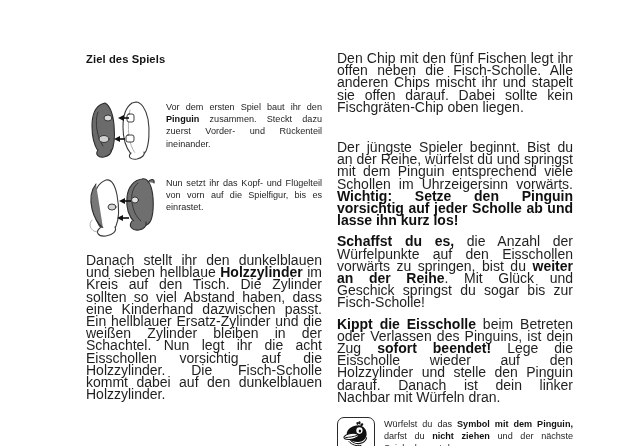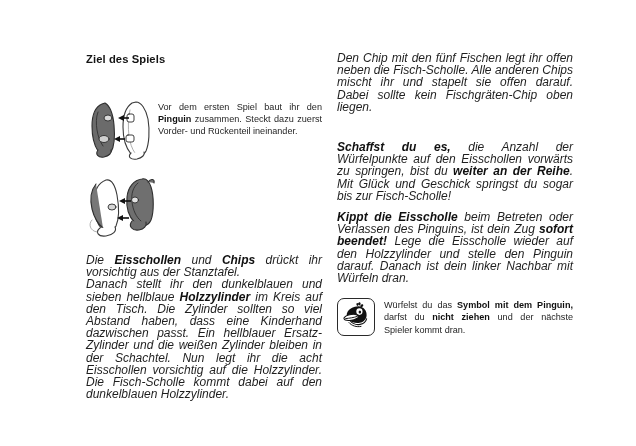--- a/index.html
+++ b/index.html
@@ -34,42 +34,41 @@
   h2.section-heading {
     font-size: 11.2px;
     font-weight: bold;
     line-height: 1.25;
     margin: 0 0 4px 0;
     letter-spacing: 0.1px;
     color: #141414;
   }
 
   p.body-text {
-    font-size: 12px;
+    font-size: 14px;
     line-height: 12.2px;
     margin: 0 0 0 0;
     text-align: justify;
     text-justify: inter-word;
     color: #1f1f1f;
     hyphens: manual;
-    font-style: italic;
   }
   p.body-text + p.body-text { margin-top: 9px; }
 
   .gap-sm { height: 9px; }
   .gap-md { height: 14px; }
   .gap-lg { height: 19px; }
 
   b, strong { font-weight: bold; color: #101010; }
 
   
   .illus-row {
     display: flex;
     align-items: flex-start;
-    gap: 0px;
+    gap: 8px;
   }
   .illus-row .illus-art {
     flex: 0 0 auto;
     position: relative;
   }
   .illus-row .illus-text {
     flex: 1 1 auto;
     font-size: 9.1px;
     line-height: 12.2px;
     text-align: justify;
@@ -176,40 +175,41 @@
           </g>
 
           <g fill="#111111" stroke="none">
             <polygon points="33,27 39,24 39,30"></polygon>
             <rect x="39" y="26.2" width="6" height="1.6"></rect>
             <polygon points="31,44 37,41 37,47"></polygon>
             <rect x="37" y="43.2" width="6" height="1.6"></rect>
           </g>
         </svg>
       </div>
+      <div class="illus-text">Nun setzt ihr das Kopf- und Flügelteil von vorn auf die Spielfigur, bis es einrastet.</div>
     </div>
 
     <div class="gap-md"></div>
 
-    <p class="body-text"><span>Die </span><b>Eisschollen</b><span> und </span><b>Chips</b><span> drückt ihr vorsichtig aus der Stanztafel.</span></p>
 
     <p class="body-text" style="margin-top:0;"><span>Danach stellt ihr den dunkelblauen und sieben hellblaue </span><b>Holzzylinder</b><span> im Kreis auf den Tisch. Die Zylinder sollten so viel Abstand haben, dass eine Kinderhand dazwischen passt. Ein hellblauer Ersatz-Zylinder und die weißen Zylinder bleiben in der Schachtel. Nun legt ihr die acht Eisschollen vorsichtig auf die Holzzylinder. Die Fisch-Scholle kommt dabei auf den dunkelblauen Holzzylinder.</span></p>
 
   </div>
 
   <div class="col col-right">
 
     <p class="body-text">Den Chip mit den fünf Fischen legt ihr offen neben die Fisch-Scholle. Alle anderen Chips mischt ihr und stapelt sie offen darauf. Dabei sollte kein Fischgräten-Chip oben liegen.</p>
 
 
     <div class="gap-lg"></div>
 
 
     <div class="gap-sm"></div>
 
+    <p class="body-text"><span>Der jüngste Spieler beginnt. Bist du an der Reihe, würfelst du und springst mit dem Pinguin entsprechend viele Schollen im Uhrzeigersinn vorwärts. </span><b>Wichtig: Setze den Pinguin vorsichtig auf jeder Scholle ab und lasse ihn kurz los!</b></p>
 
     <p class="body-text"><b>Schaffst du es,</b><span> die Anzahl der Würfelpunkte auf den Eisschollen vorwärts zu springen, bist du </span><b>weiter an der Reihe</b><span>. Mit Glück und Geschick springst du sogar bis zur Fisch-Scholle!</span></p>
 
     <p class="body-text"><b>Kippt die Eisscholle</b><span> beim Betreten oder Verlassen des Pinguins, ist dein Zug </span><b>sofort beendet!</b><span> Lege die Eisscholle wieder auf den Holzzylinder und stelle den Pinguin darauf. Danach ist dein linker Nachbar mit Würfeln dran.</span></p>
 
     <div class="gap-md"></div>
 
     <div class="symbol-row">
       <div class="symbol-tile">
         <svg width="36" height="36" viewBox="0 0 36 36" aria-hidden="true">

